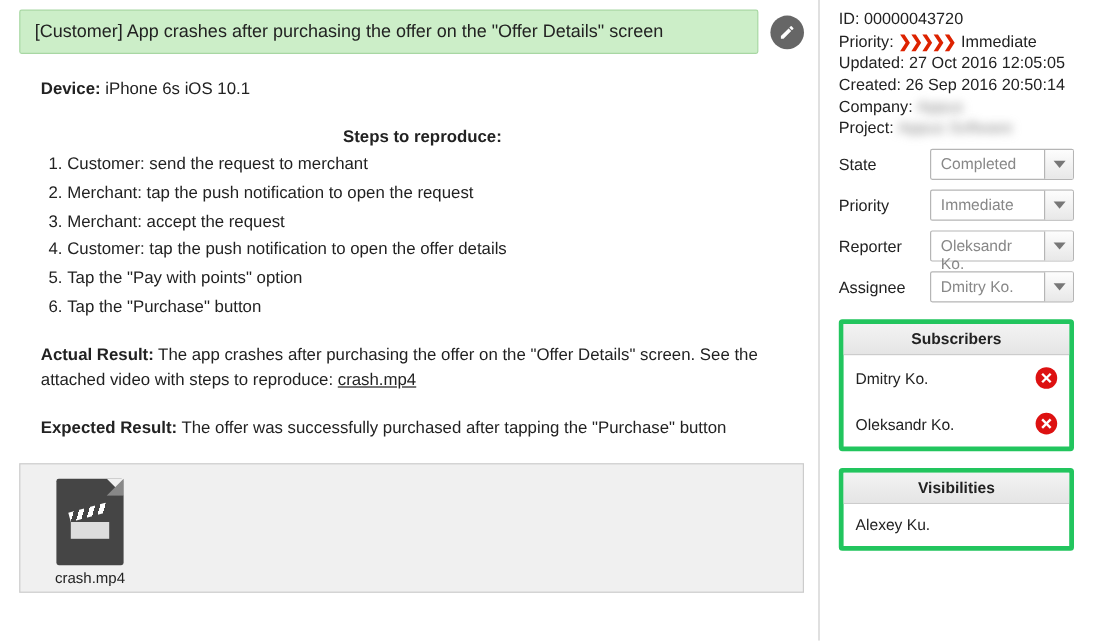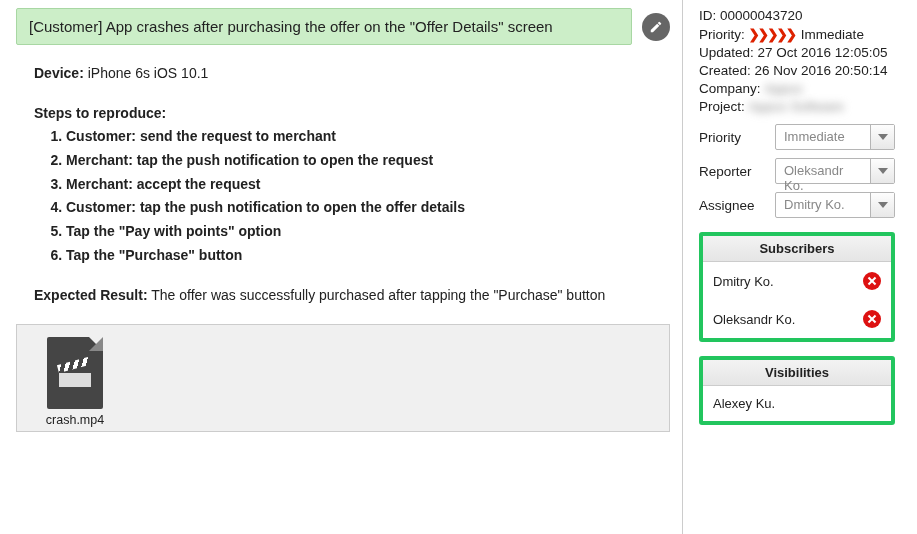--- a/index.html
+++ b/index.html
@@ -36,22 +36,22 @@
   height: 28px;
   border-radius: 50%;
   background: #666;
   display: flex;
   align-items: center;
   justify-content: center;
   cursor: pointer;
 }
 .edit-btn svg { fill: #fff; width: 14px; height: 14px; }
 .body-section { margin: 0 0 18px 18px; line-height: 1.55; }
-.body-section .bold { font-weight: bold; }
-.steps-list { margin-left: 32px; padding-left: 0; list-style-position: outside; font-weight: bold; }
+.body-section .bold { font-weight: bold; text-align: center; }
+.steps-list { margin-left: 22px; padding-left: 0; list-style-position: outside; }
 .steps-list li { margin: 2px 0; }
 .attachment-link { text-decoration: underline; color: #222; cursor: pointer; }
 .attachment-area {
   border: 1px solid #ccc;
   background: #f0f0f0;
   padding: 12px 22px 4px;
   margin-top: 4px;
 }
 .file-thumb {
   width: 72px;
@@ -210,20 +210,24 @@
     <ol class="steps-list">
       <li>Customer: send the request to merchant</li>
       <li>Merchant: tap the push notification to open the request</li>
       <li>Merchant: accept the request</li>
       <li>Customer: tap the push notification to open the offer details</li>
       <li>Tap the "Pay with points" option</li>
       <li>Tap the "Purchase" button</li>
     </ol>
   </div>
 
+  <div class="body-section">
+    <span class="bold">Actual Result:</span>
+    <span>The app crashes after purchasing the offer on the "Offer Details" screen. See the attached video with steps to reproduce: </span><span class="attachment-link">crash.mp4</span>
+  </div>
 
   <div class="body-section">
     <span class="bold">Expected Result:</span>
     <span>The offer was successfully purchased after tapping the "Purchase" button</span>
   </div>
 
   <div class="attachment-area">
     <div class="file-thumb">
       <div class="file-icon">
         <div class="file-clap">
@@ -245,32 +249,39 @@
     <span>Priority:</span>
     <span class="meta-chevs">❯❯❯❯❯</span>
     <span>Immediate</span>
   </div>
   <div class="meta-row">
     <span>Updated:</span>
     <span>27 Oct 2016 12:05:05</span>
   </div>
   <div class="meta-row">
     <span>Created:</span>
-    <span>26 Nov 2016 20:50:14</span>
+    <span>26 Sep 2016 20:50:14</span>
   </div>
   <div class="meta-row">
     <span>Company:</span>
     <span class="blurred">Appus</span>
   </div>
   <div class="meta-row">
     <span>Project:</span>
     <span class="blurred">Appus Software</span>
   </div>
 
   <div class="field-table">
+    <div class="field-row">
+      <div class="field-label">State</div>
+      <div class="dropdown">
+        <div class="dd-text">Completed</div>
+        <div class="dd-caret"></div>
+      </div>
+    </div>
     <div class="field-row">
       <div class="field-label">Priority</div>
       <div class="dropdown">
         <div class="dd-text">Immediate</div>
         <div class="dd-caret"></div>
       </div>
     </div>
     <div class="field-row">
       <div class="field-label">Reporter</div>
       <div class="dropdown">

